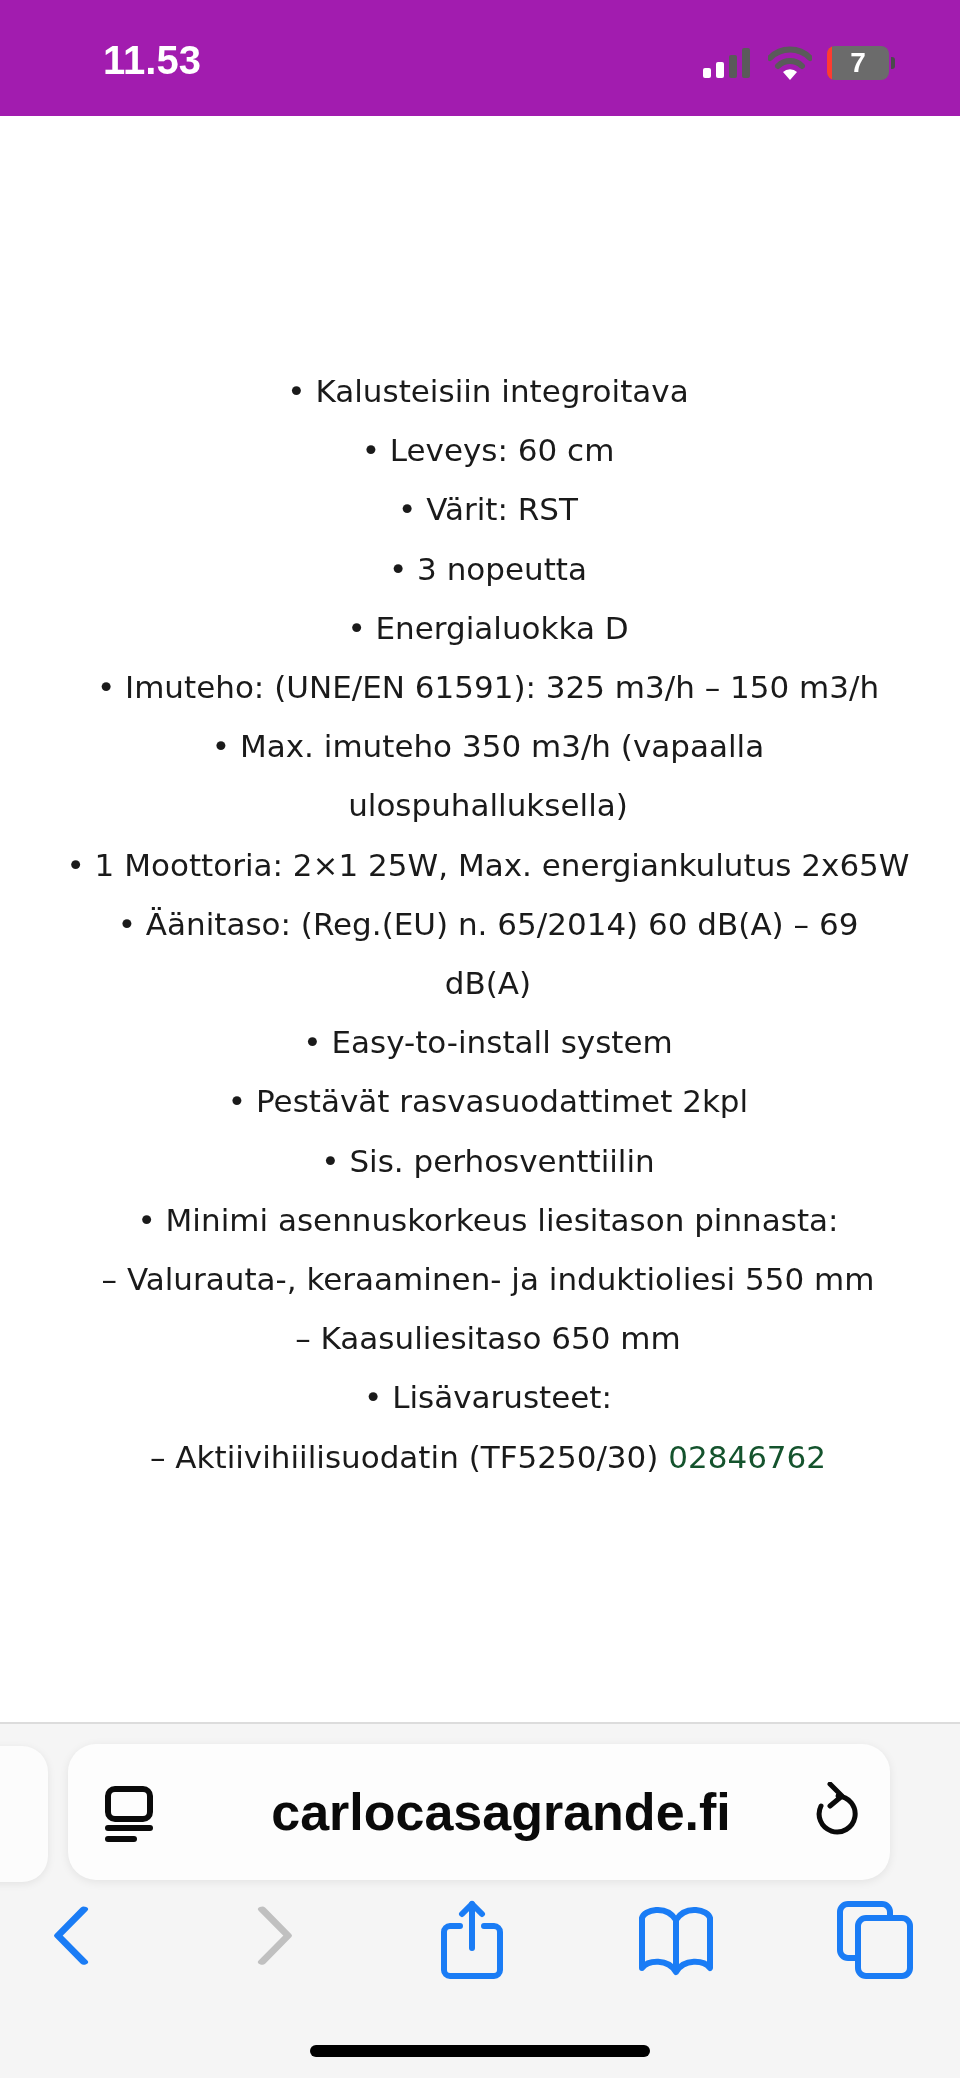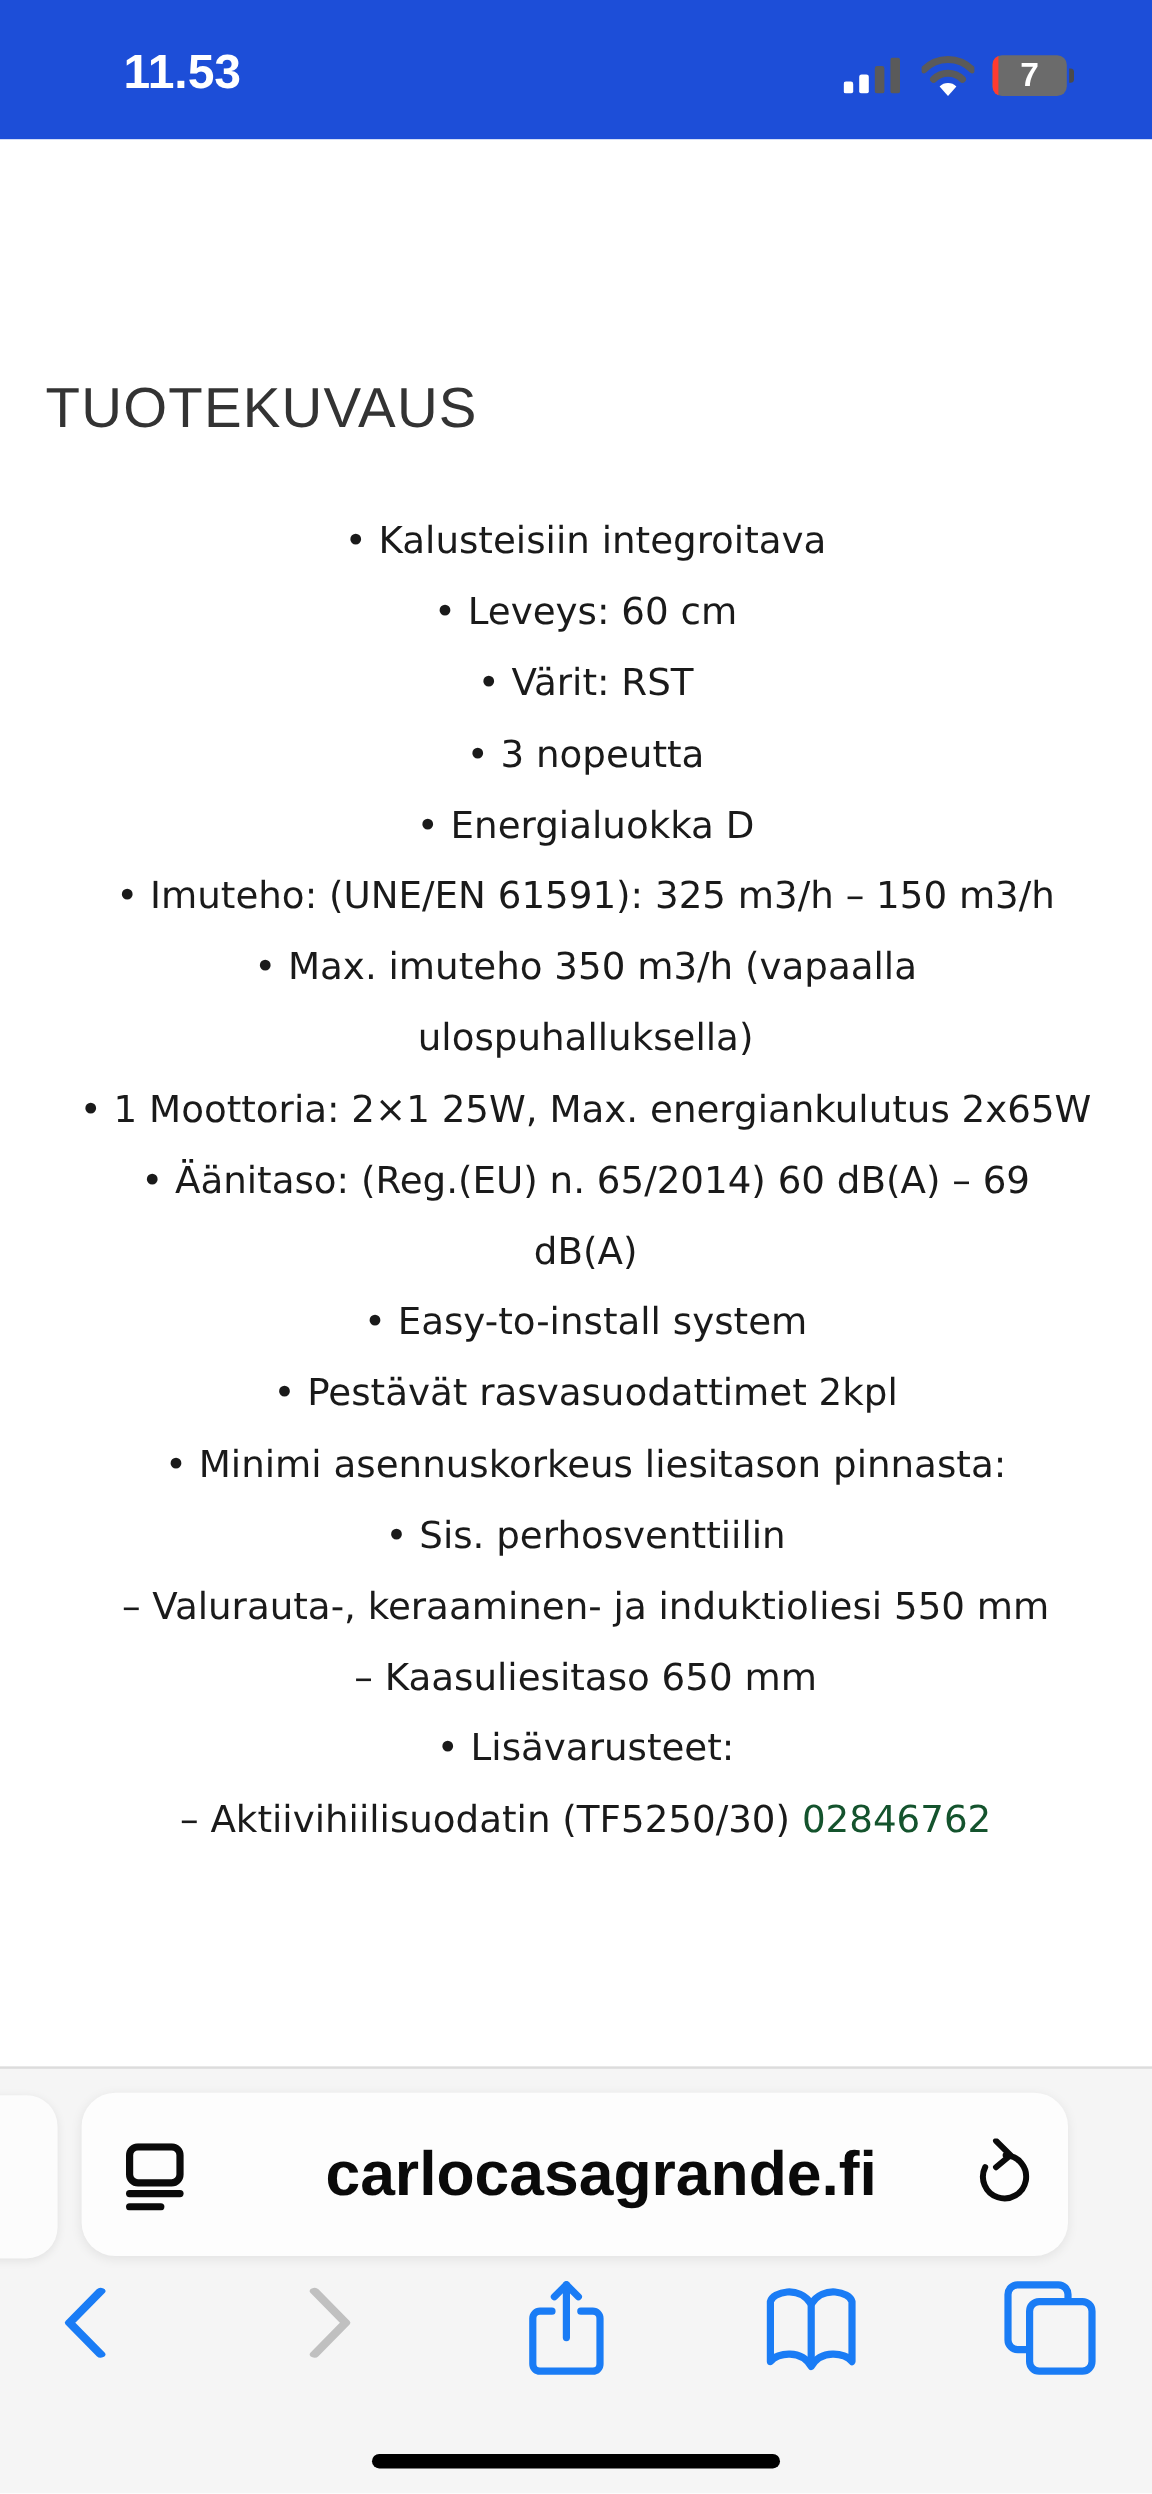--- a/index.html
+++ b/index.html
@@ -1,21 +1,21 @@
 <!DOCTYPE html>
 <html><head>
 <meta charset="utf-8">
 <style>
   * { box-sizing: border-box; margin: 0; padding: 0; }
   html, body { width: 960px; height: 2078px; overflow: hidden; background: #ffffff; }
   body { position: relative; font-family: "DejaVu Sans", sans-serif; }
 
   .status-bar {
     position: absolute; left: 0; top: 0; width: 960px; height: 116px;
-    background: #1d4ed8; color: #fff;
+    background: #a21caf; color: #fff;
   }
   .status-time {
     position: absolute; left: 103px; top: 38px; font-size: 40px; font-weight: bold;
     font-family: "Liberation Sans", sans-serif; letter-spacing: 0px;
   }
   .signal { position: absolute; left: 703px; top: 48px; width: 48px; height: 30px; }
   .wifi { position: absolute; left: 768px; top: 46px; width: 44px; height: 34px; }
   .battery {
     position: absolute; left: 827px; top: 46px; width: 62px; height: 34px;
     border-radius: 8px; background: #6b6b6b; overflow: hidden;
@@ -86,37 +86,36 @@
     <path d="M15 26 L22 34 L29 26 A10 10 0 0 0 15 26 Z" fill="#fff"></path>
   </svg>
   <div class="battery">
     <div class="low"></div>
     <span class="num">7</span>
   </div>
   <div class="battery-cap"></div>
 </div>
 
 <div class="content">
-  <h2 class="section-title">TUOTEKUVAUS</h2>
   <ul class="spec-list">
     <li>• Kalusteisiin integroitava</li>
     <li>• Leveys: 60 cm</li>
     <li>• Värit: RST</li>
     <li>• 3 nopeutta</li>
     <li>• Energialuokka D</li>
     <li>• Imuteho: (UNE/EN 61591): 325 m3/h – 150 m3/h</li>
     <li>• Max. imuteho 350 m3/h (vapaalla</li>
     <li>ulospuhalluksella)</li>
     <li>• 1 Moottoria: 2×1 25W, Max. energiankulutus 2x65W</li>
     <li>• Äänitaso: (Reg.(EU) n. 65/2014) 60 dB(A) – 69</li>
     <li>dB(A)</li>
     <li>• Easy-to-install system</li>
     <li>• Pestävät rasvasuodattimet 2kpl</li>
+    <li>• Sis. perhosventtiilin</li>
     <li>• Minimi asennuskorkeus liesitason pinnasta:</li>
-    <li>• Sis. perhosventtiilin</li>
     <li>– Valurauta-, keraaminen- ja induktioliesi 550 mm</li>
     <li>– Kaasuliesitaso 650 mm</li>
     <li>• Lisävarusteet:</li>
     <li><span>– Aktiivihiilisuodatin (TF5250/30) </span><a class="accent-link">02846762</a></li>
   </ul>
 </div>
 
 <div class="toolbar">
   <div class="prev-tab"></div>
   <div class="url-bar">

